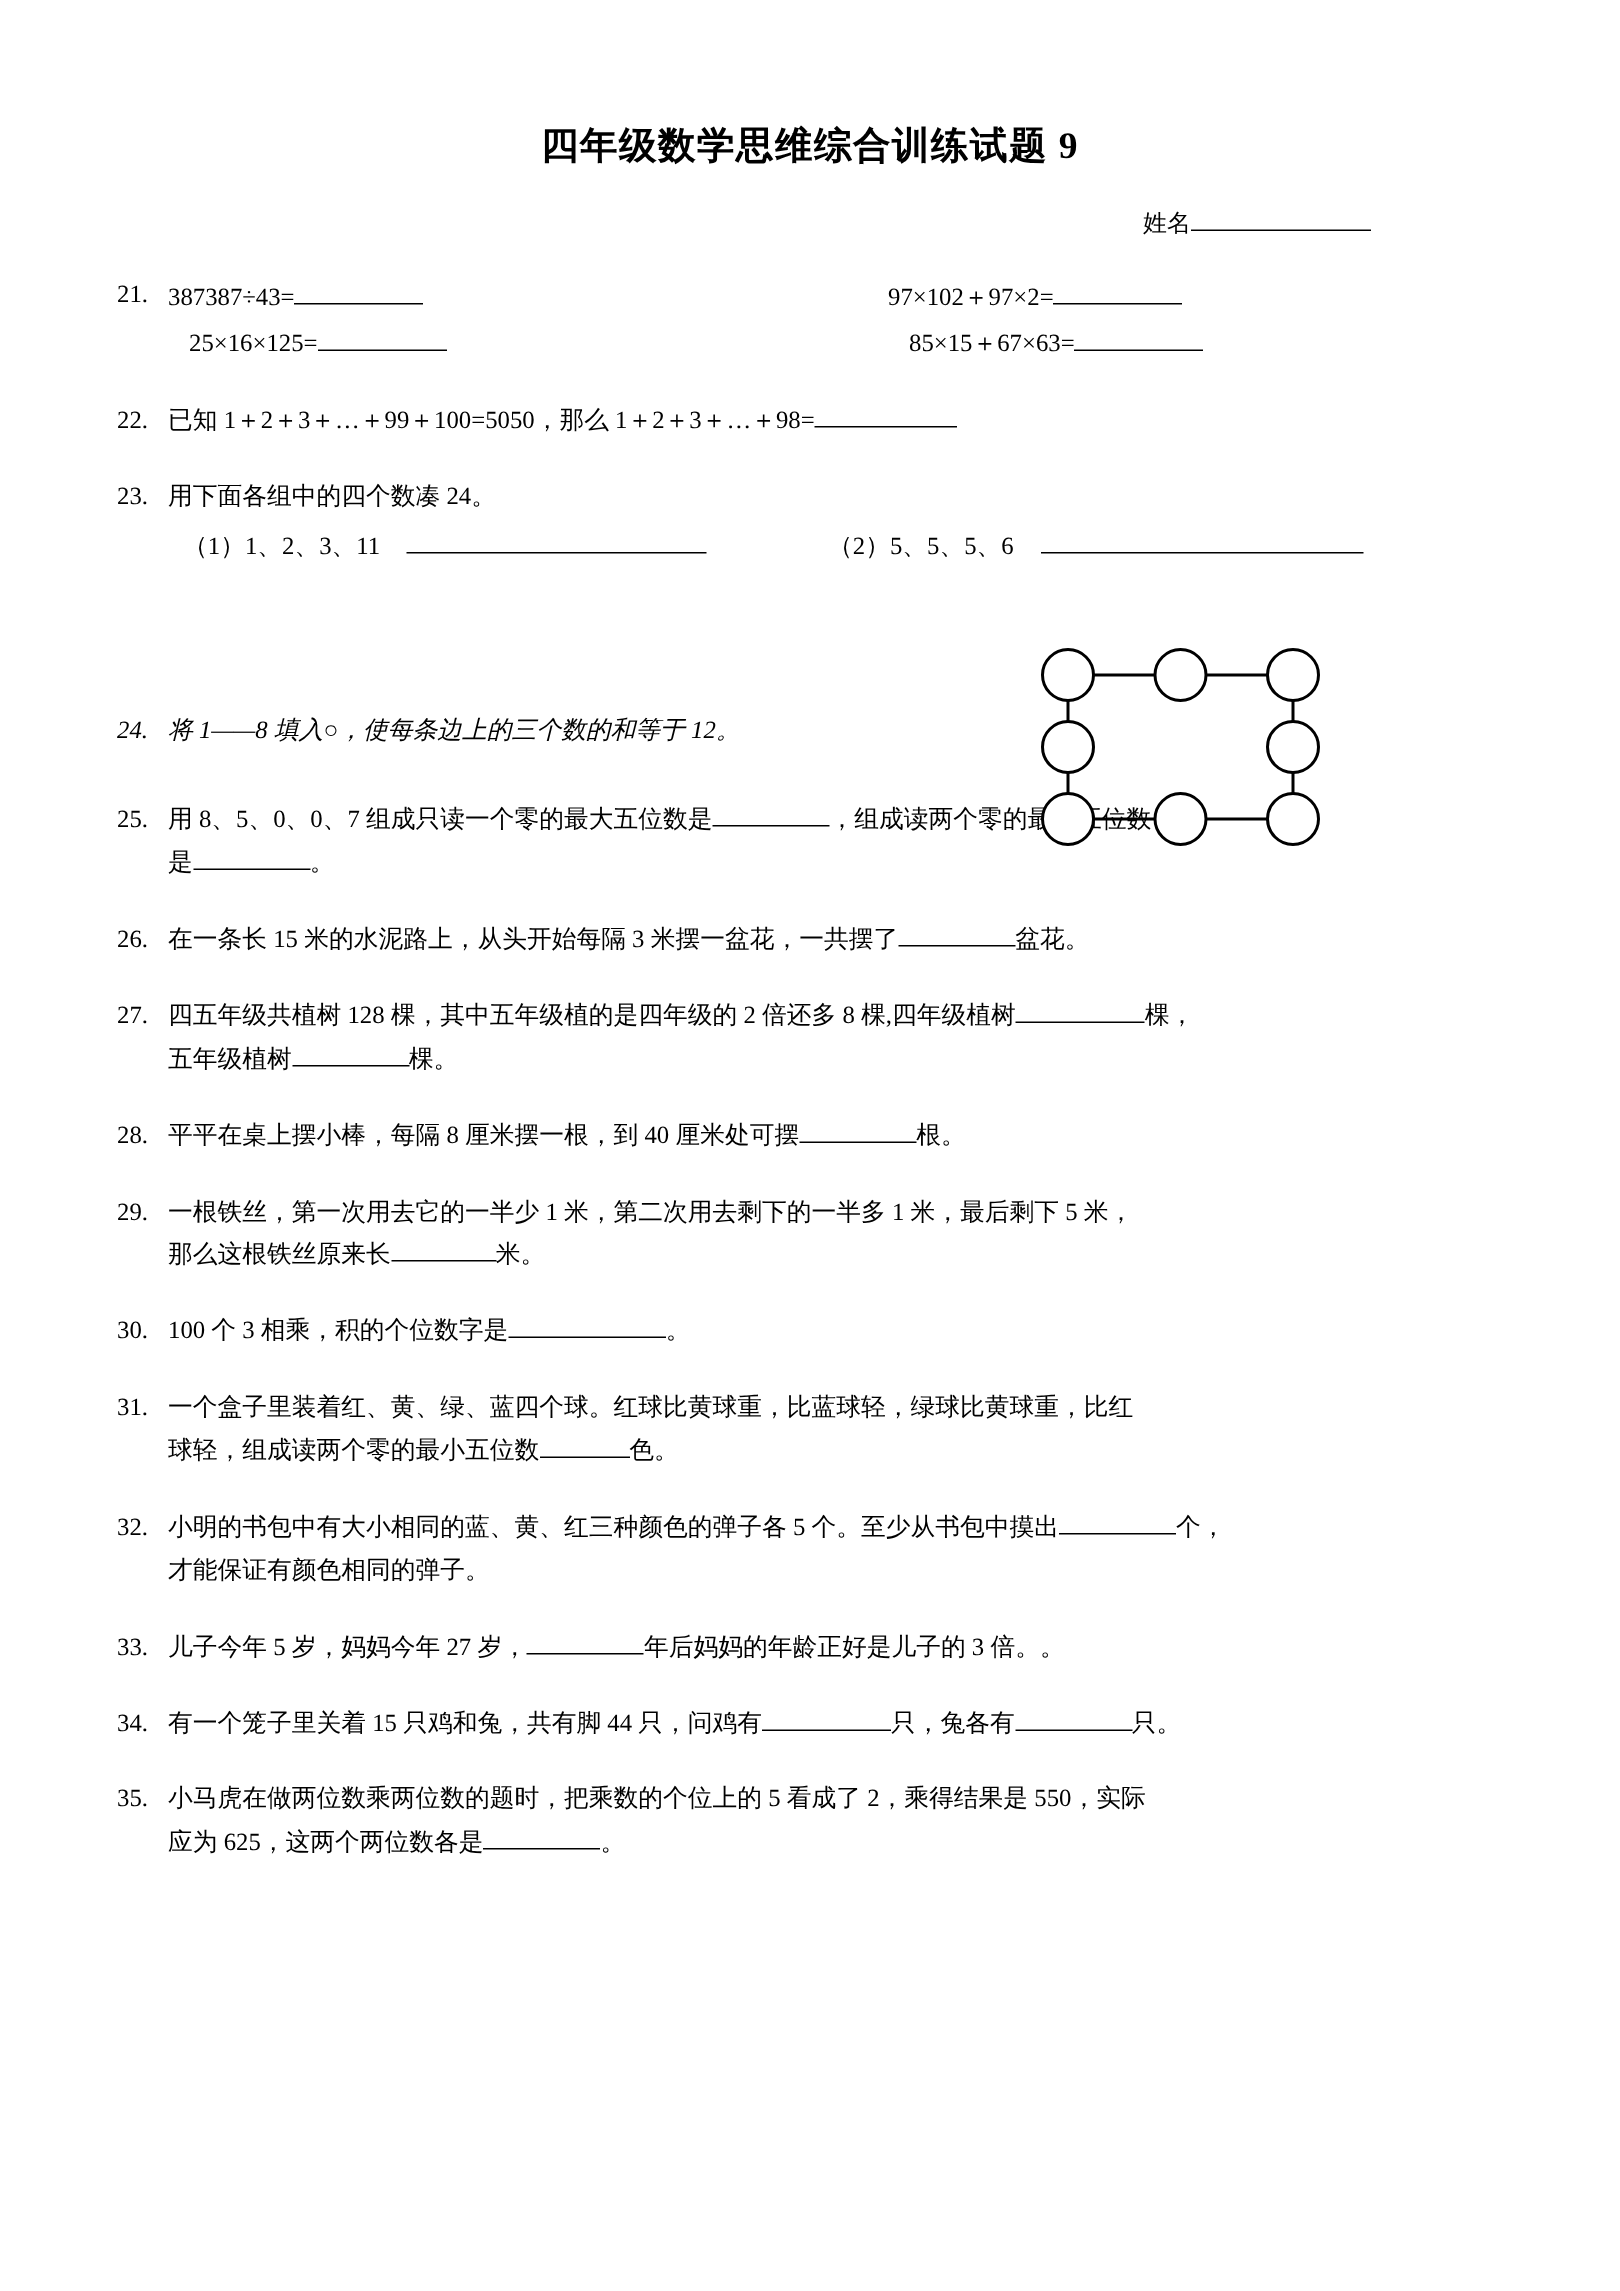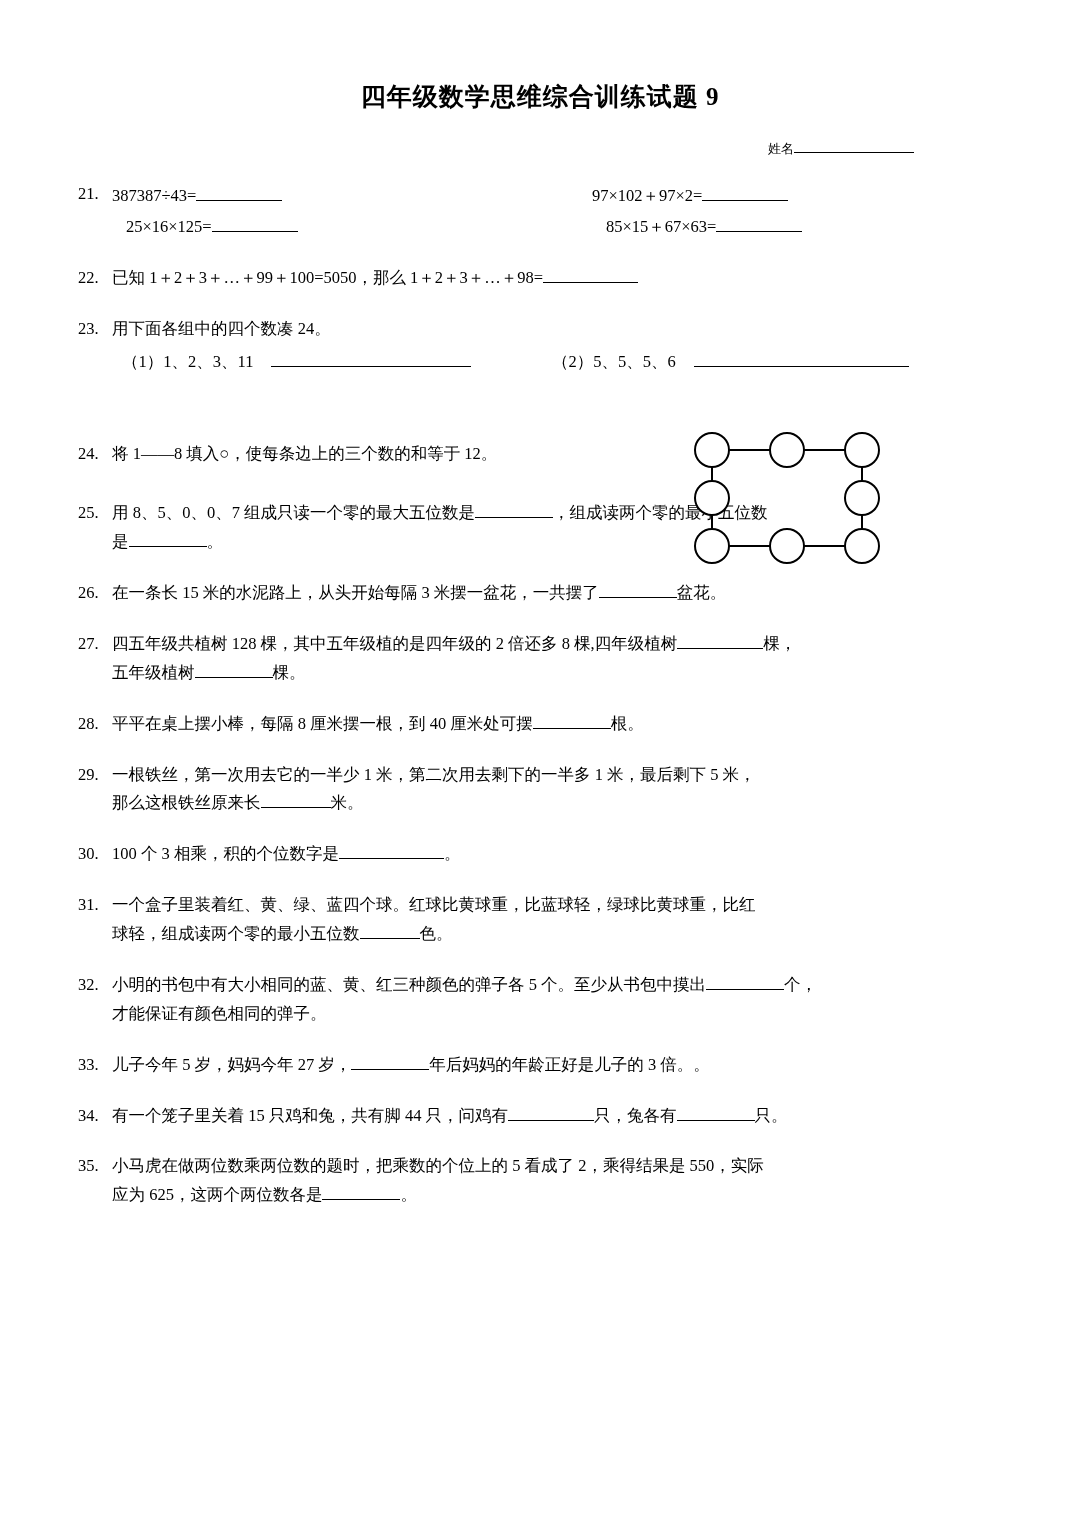--- a/index.html
+++ b/index.html
@@ -28,21 +28,21 @@
     font-weight: bold;
     letter-spacing: 1px;
     margin: 12px 0 0 0;
   }
   .name-line {
     margin-top: 26px;
     text-align: right;
     padding-right: 88px;
     font-size: 16px;
   }
-  .name-label { font-size: 13px; }
+  .name-label { font-size: 16px; }
   .blank {
     display: inline-block;
     border-bottom: 1px solid #000;
     vertical-align: baseline;
   }
   .b-name { width: 120px; }
   .b-60 { width: 60px; }
   .b-70 { width: 70px; }
   .b-78 { width: 78px; }
   .b-86 { width: 86px; }
@@ -84,21 +84,21 @@
   
   .fig-wrap {
     position: absolute;
     left: 672px;
     top: 418px;
     width: 230px;
     height: 160px;
   }
   .fig-wrap svg { display: block; }
 
-  .q24 { margin-top: 64px; }
+  .q24 { margin-top: 95px; font-style: italic; }
   .q25 { margin-top: 30px; }
 </style>
 </head>
 <body>
 
 <div class="page">
 
   <div class="title">四年级数学思维综合训练试题 9</div>
 
   <div class="name-line">

